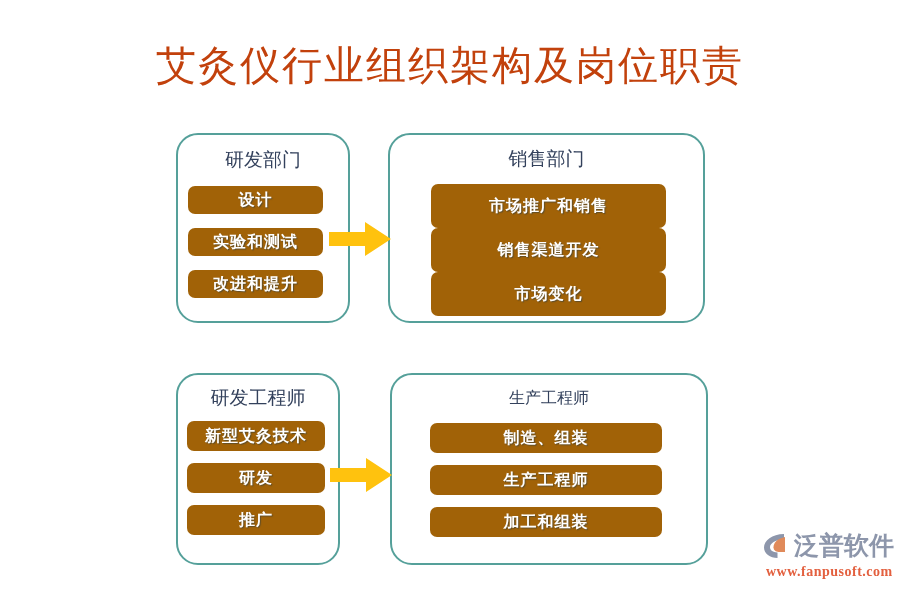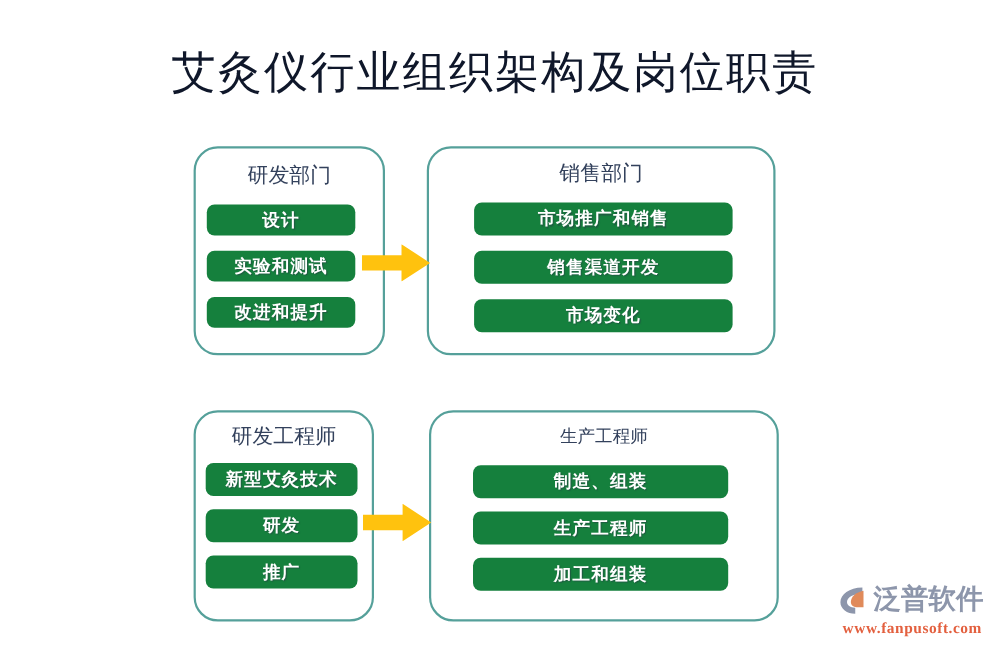--- a/index.html
+++ b/index.html
@@ -24,21 +24,21 @@
   
   .page-title {
     position: absolute;
     left: 0;
     top: 40px;
     width: 900px;
     text-align: center;
     font-size: 40px;
     line-height: 52px;
     letter-spacing: 2px;
-    color: #0f172a;
+    color: #c2410c;
     font-family: "Liberation Serif", "DejaVu Serif", serif;
     font-weight: 400;
     white-space: nowrap;
   }
 
   
   .group-box {
     position: absolute;
     box-sizing: border-box;
     border: 2px solid #55a09a;
@@ -53,21 +53,21 @@
     text-align: center;
     color: #33415c;
     font-family: "Liberation Serif", "DejaVu Serif", serif;
     font-weight: 400;
     white-space: nowrap;
   }
 
   .pill {
     position: absolute;
     box-sizing: border-box;
-    background: #15803d;
+    background: #a16207;
     border-radius: 7px;
     color: #ffffff;
     font-family: "Liberation Serif", "DejaVu Serif", serif;
     font-weight: 700;
     display: flex;
     align-items: center;
     justify-content: center;
     text-shadow: 1px 1px 1px rgba(40,60,70,0.55);
     white-space: nowrap;
     letter-spacing: 1px;
@@ -77,21 +77,21 @@
   #box-rd        { left: 176px; top: 133px;  width: 174px; height: 190px; }
   #box-rd .group-header { top: 12px;  font-size: 19px; line-height: 26px; }
   #box-rd .pill  { left: 10px; width: 135px; height: 28px; font-size: 16px; }
   #box-rd .p0    { top: 51px;  }
   #box-rd .p1    { top: 93px;  }
   #box-rd .p2    { top: 135px; }
 
   
   #box-sales     { left: 388px; top: 133px; width: 317px; height: 190px; }
   #box-sales .group-header { top: 11px; font-size: 19px; line-height: 26px; }
-  #box-sales .pill { left: 41px; width: 235px; height: 30px; font-size: 16px; }
+  #box-sales .pill { left: 41px; width: 235px; height: 44px; font-size: 16px; }
   #box-sales .p0 { top: 49px;  }
   #box-sales .p1 { top: 93px;  }
   #box-sales .p2 { top: 137px; }
 
   
   #box-rdeng     { left: 176px; top: 373px; width: 164px; height: 192px; }
   #box-rdeng .group-header { top: 10px; font-size: 19px; line-height: 26px; }
   #box-rdeng .pill { left: 9px; width: 138px; height: 30px; font-size: 16px; }
   #box-rdeng .p0 { top: 46px;  }
   #box-rdeng .p1 { top: 88px;  }

